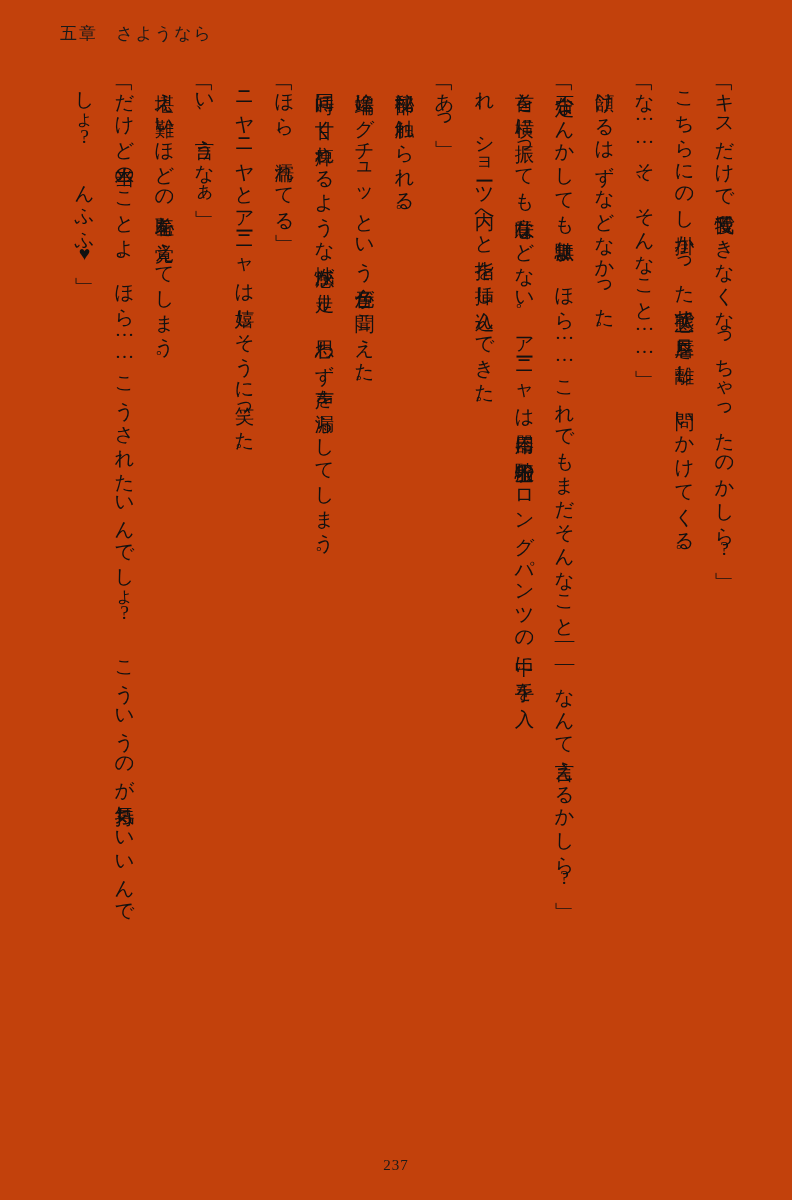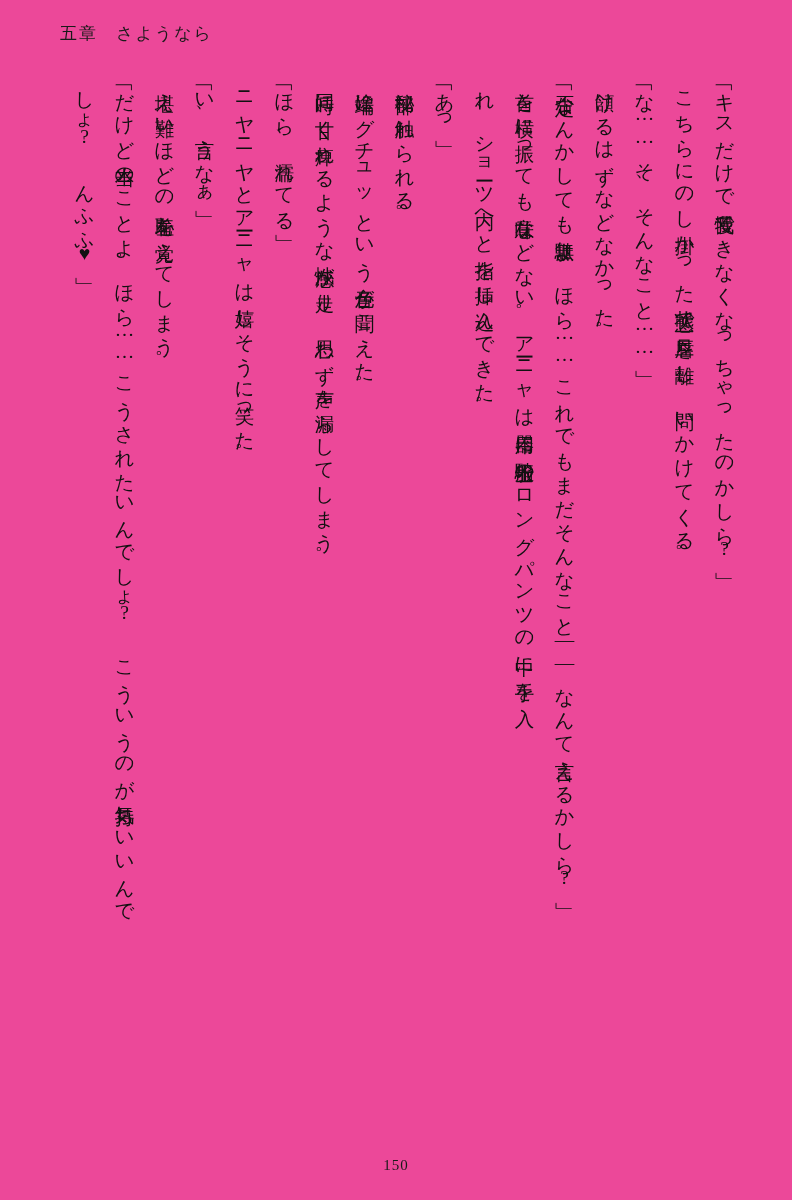--- a/index.html
+++ b/index.html
@@ -9,21 +9,21 @@
   }
   body {
     font-family: "Liberation Serif", "DejaVu Serif", serif;
     color: #111111;
   }
   .page {
     position: relative;
     width: 792px;
     height: 1200px;
     margin: 0 auto;
-    background: #ec4899;
+    background: #c2410c;
     overflow: hidden;
     box-sizing: border-box;
   }
 
   
   .header {
     position: absolute;
     top: 22px;
     left: 60px;
     font-size: 17px;
@@ -97,15 +97,15 @@
     <div class="col">途端にグチュッという音色が聞こえた。</div>
     <div class="col">同時に甘く痺れるような性感が走り、思わず声を漏らしてしまう。</div>
     <div class="col">「ほら、濡れてる」</div>
     <div class="col">ニヤニヤとアーニャは嬉しそうに笑った。</div>
     <div class="col">「い、言うなぁ」</div>
     <div class="col">堪え難いほどの羞恥を覚えてしまう。</div>
     <div class="col">「だけど本当のことよ。ほら……こうされたいんでしょ? こういうのが気持ちいいんで</div>
     <div class="col heart">しょ? んふふ♥」</div>
   </div>
 
-  <div class="folio">150</div>
+  <div class="folio">237</div>
 
 </div>
 
 </body></html>

